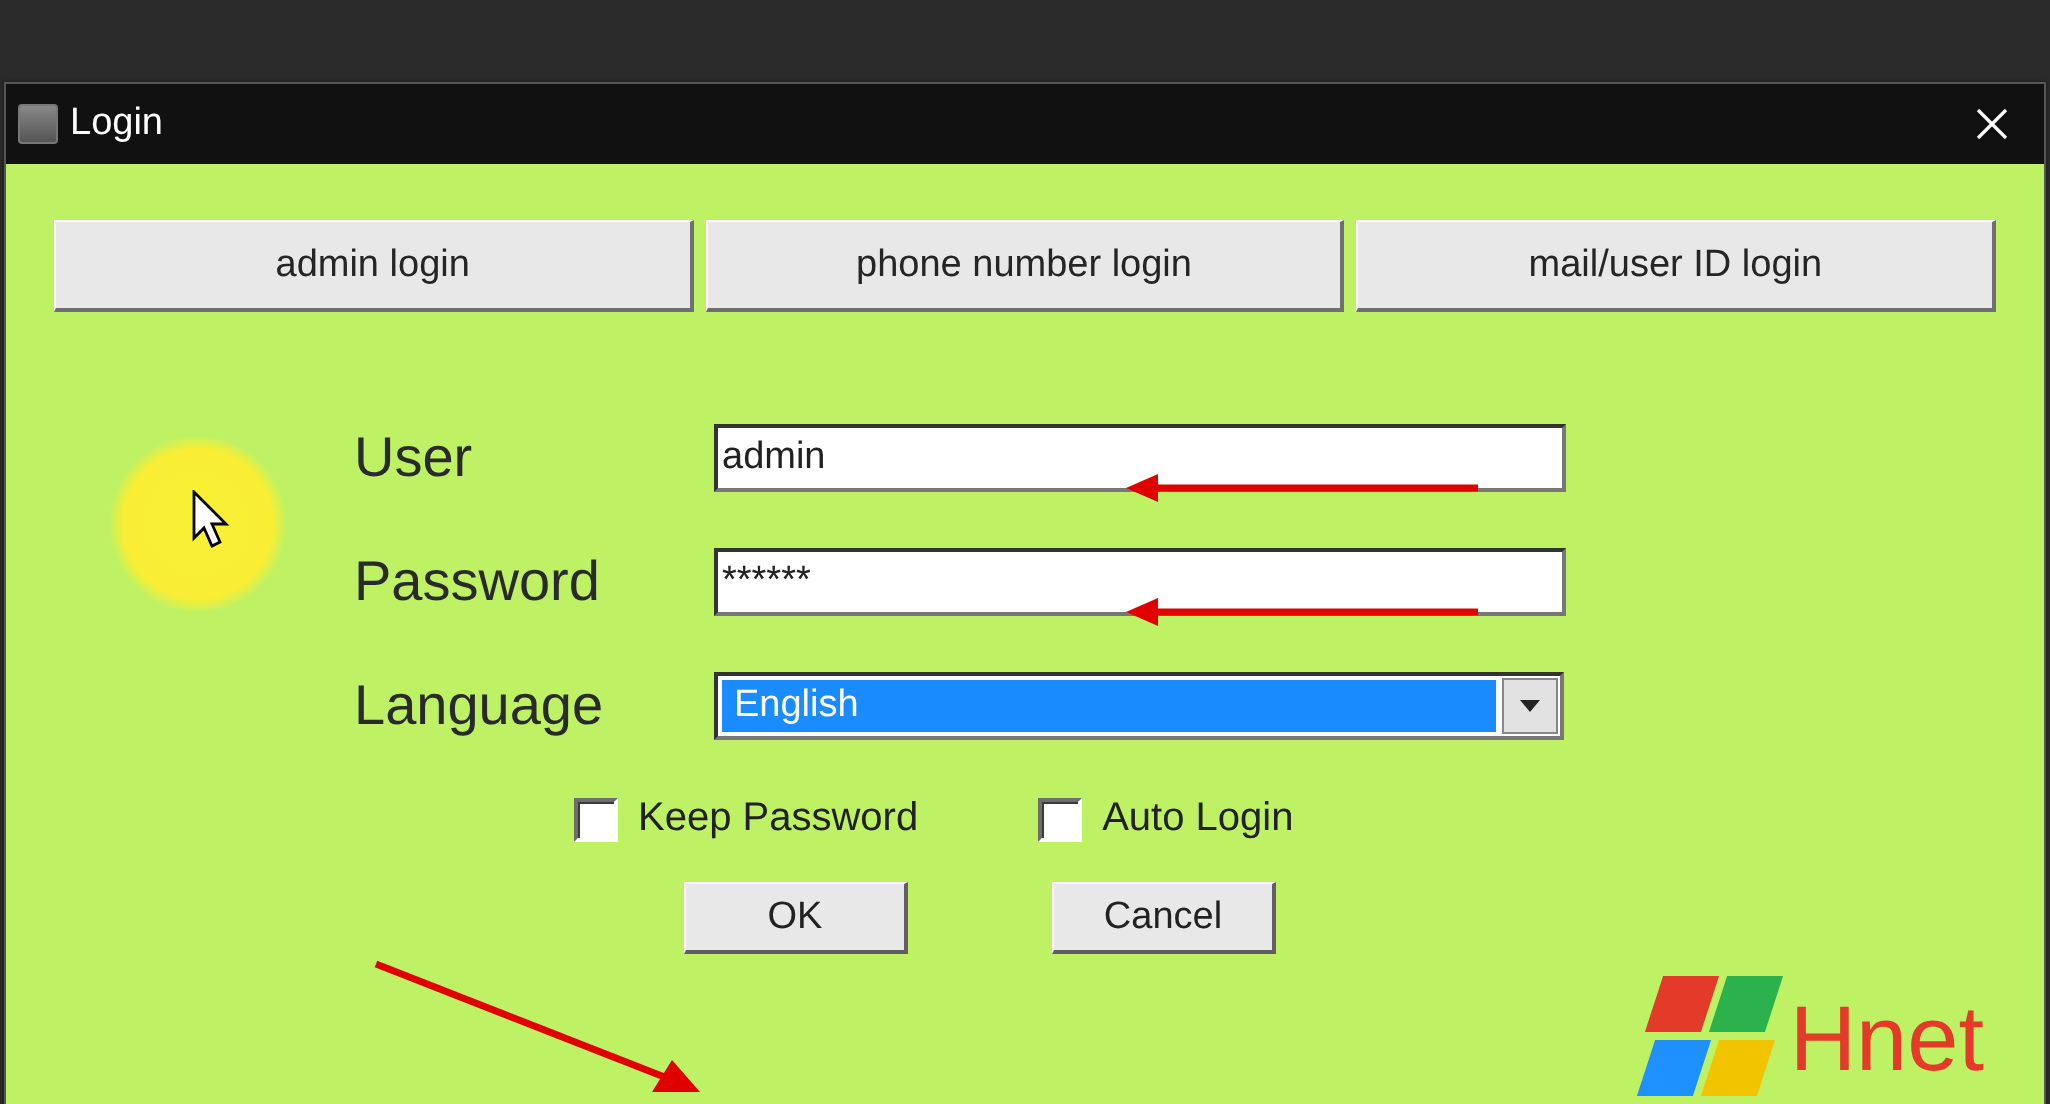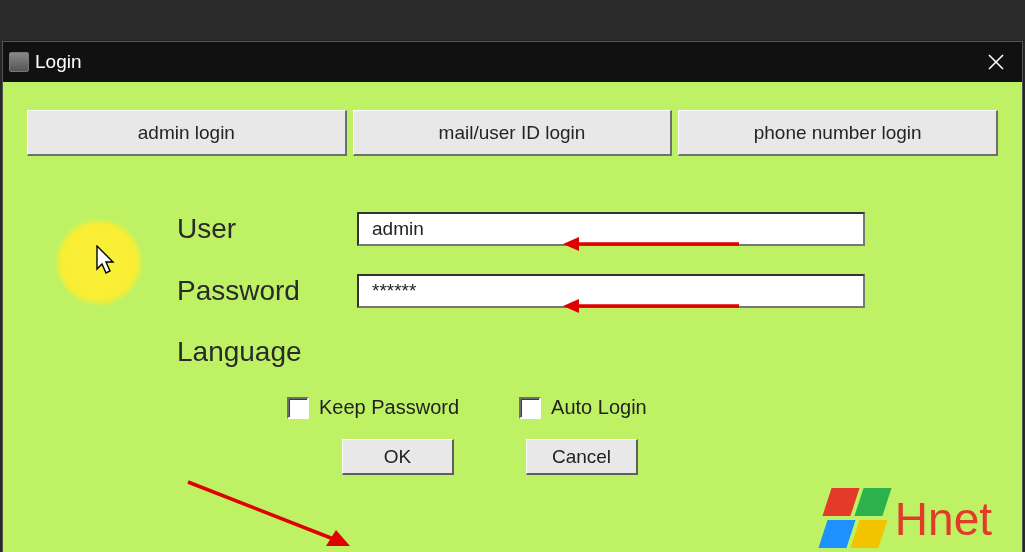--- a/index.html
+++ b/index.html
@@ -87,23 +87,23 @@
       display: flex;
       align-items: center;
       margin-bottom: 28px;
     }
     .row .label {
       width: 180px;
       font-size: 28px;
       color: #2a2a2a;
     }
     .text-input {
-      width: 508px;
+      width: 426px;
       height: 34px;
-      padding: 3px 13px;
+      padding: 3px 2px;
       font-size: 19px;
       color: #222;
       background: #fff;
       border: 2px solid #333;
       border-right-color: #777;
       border-bottom-color: #777;
       outline: none;
     }
     .select-wrap {
       position: relative;
@@ -250,35 +250,43 @@
         <line x1="1" y1="1" x2="15" y2="15" stroke="#fff" stroke-width="1.6"></line>
         <line x1="15" y1="1" x2="1" y2="15" stroke="#fff" stroke-width="1.6"></line>
       </svg>
     </div>
   </div>
 
   <div class="client">
 
     <div class="tabs">
       <div class="tab-btn">admin login</div>
+      <div class="tab-btn">phone number login</div>
       <div class="tab-btn">mail/user ID login</div>
-      <div class="tab-btn">phone number login</div>
     </div>
 
     <div class="form">
       <div class="row">
         <div class="label">User</div>
         <input class="text-input" type="text" value="admin" style="">
       </div>
       <div class="row">
         <div class="label">Password</div>
         <input class="text-input" type="text" value="******" style="">
       </div>
       <div class="row">
         <div class="label">Language</div>
+        <div class="select-wrap">
+          <div class="select-highlight">English</div>
+          <div class="select-btn">
+            <svg viewBox="0 0 10 6">
+              <polygon points="0,0 10,0 5,6" fill="#222"></polygon>
+            </svg>
+          </div>
+        </div>
       </div>
 
       <div class="check-row">
         <label class="check">
           <span class="box"></span>
           <span>Keep Password</span>
         </label>
         <label class="check">
           <span class="box"></span>
           <span>Auto Login</span>

